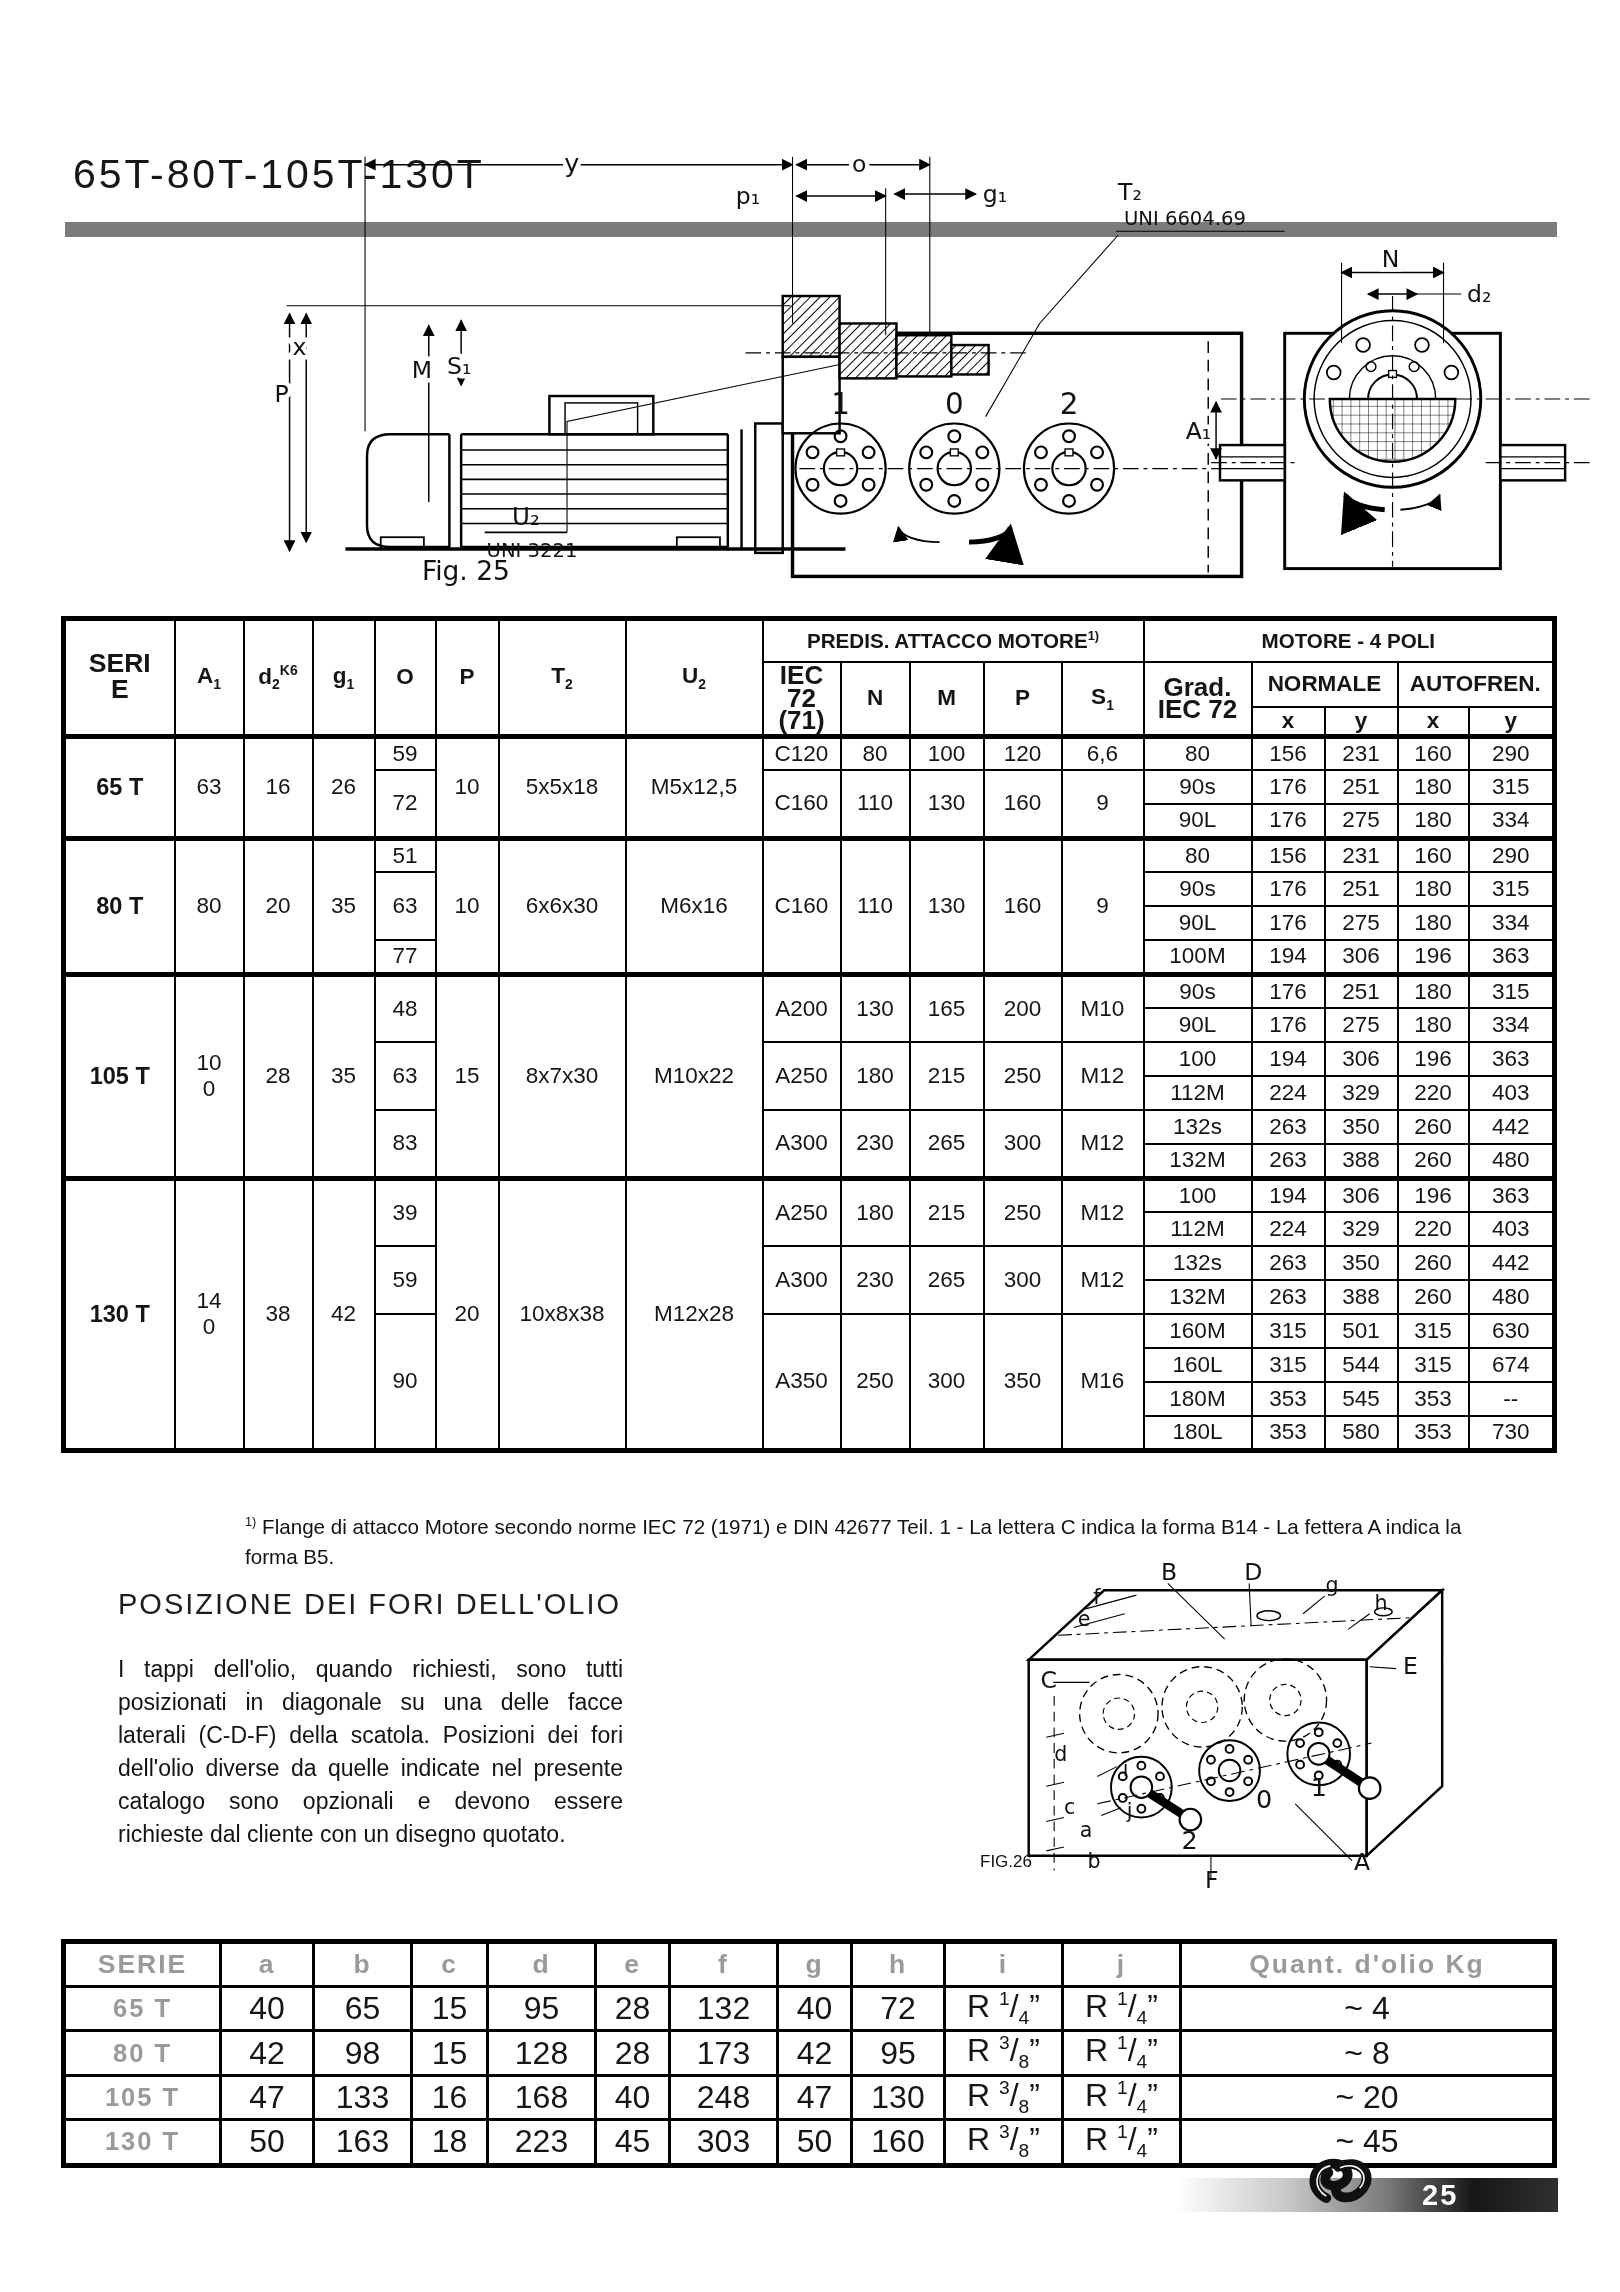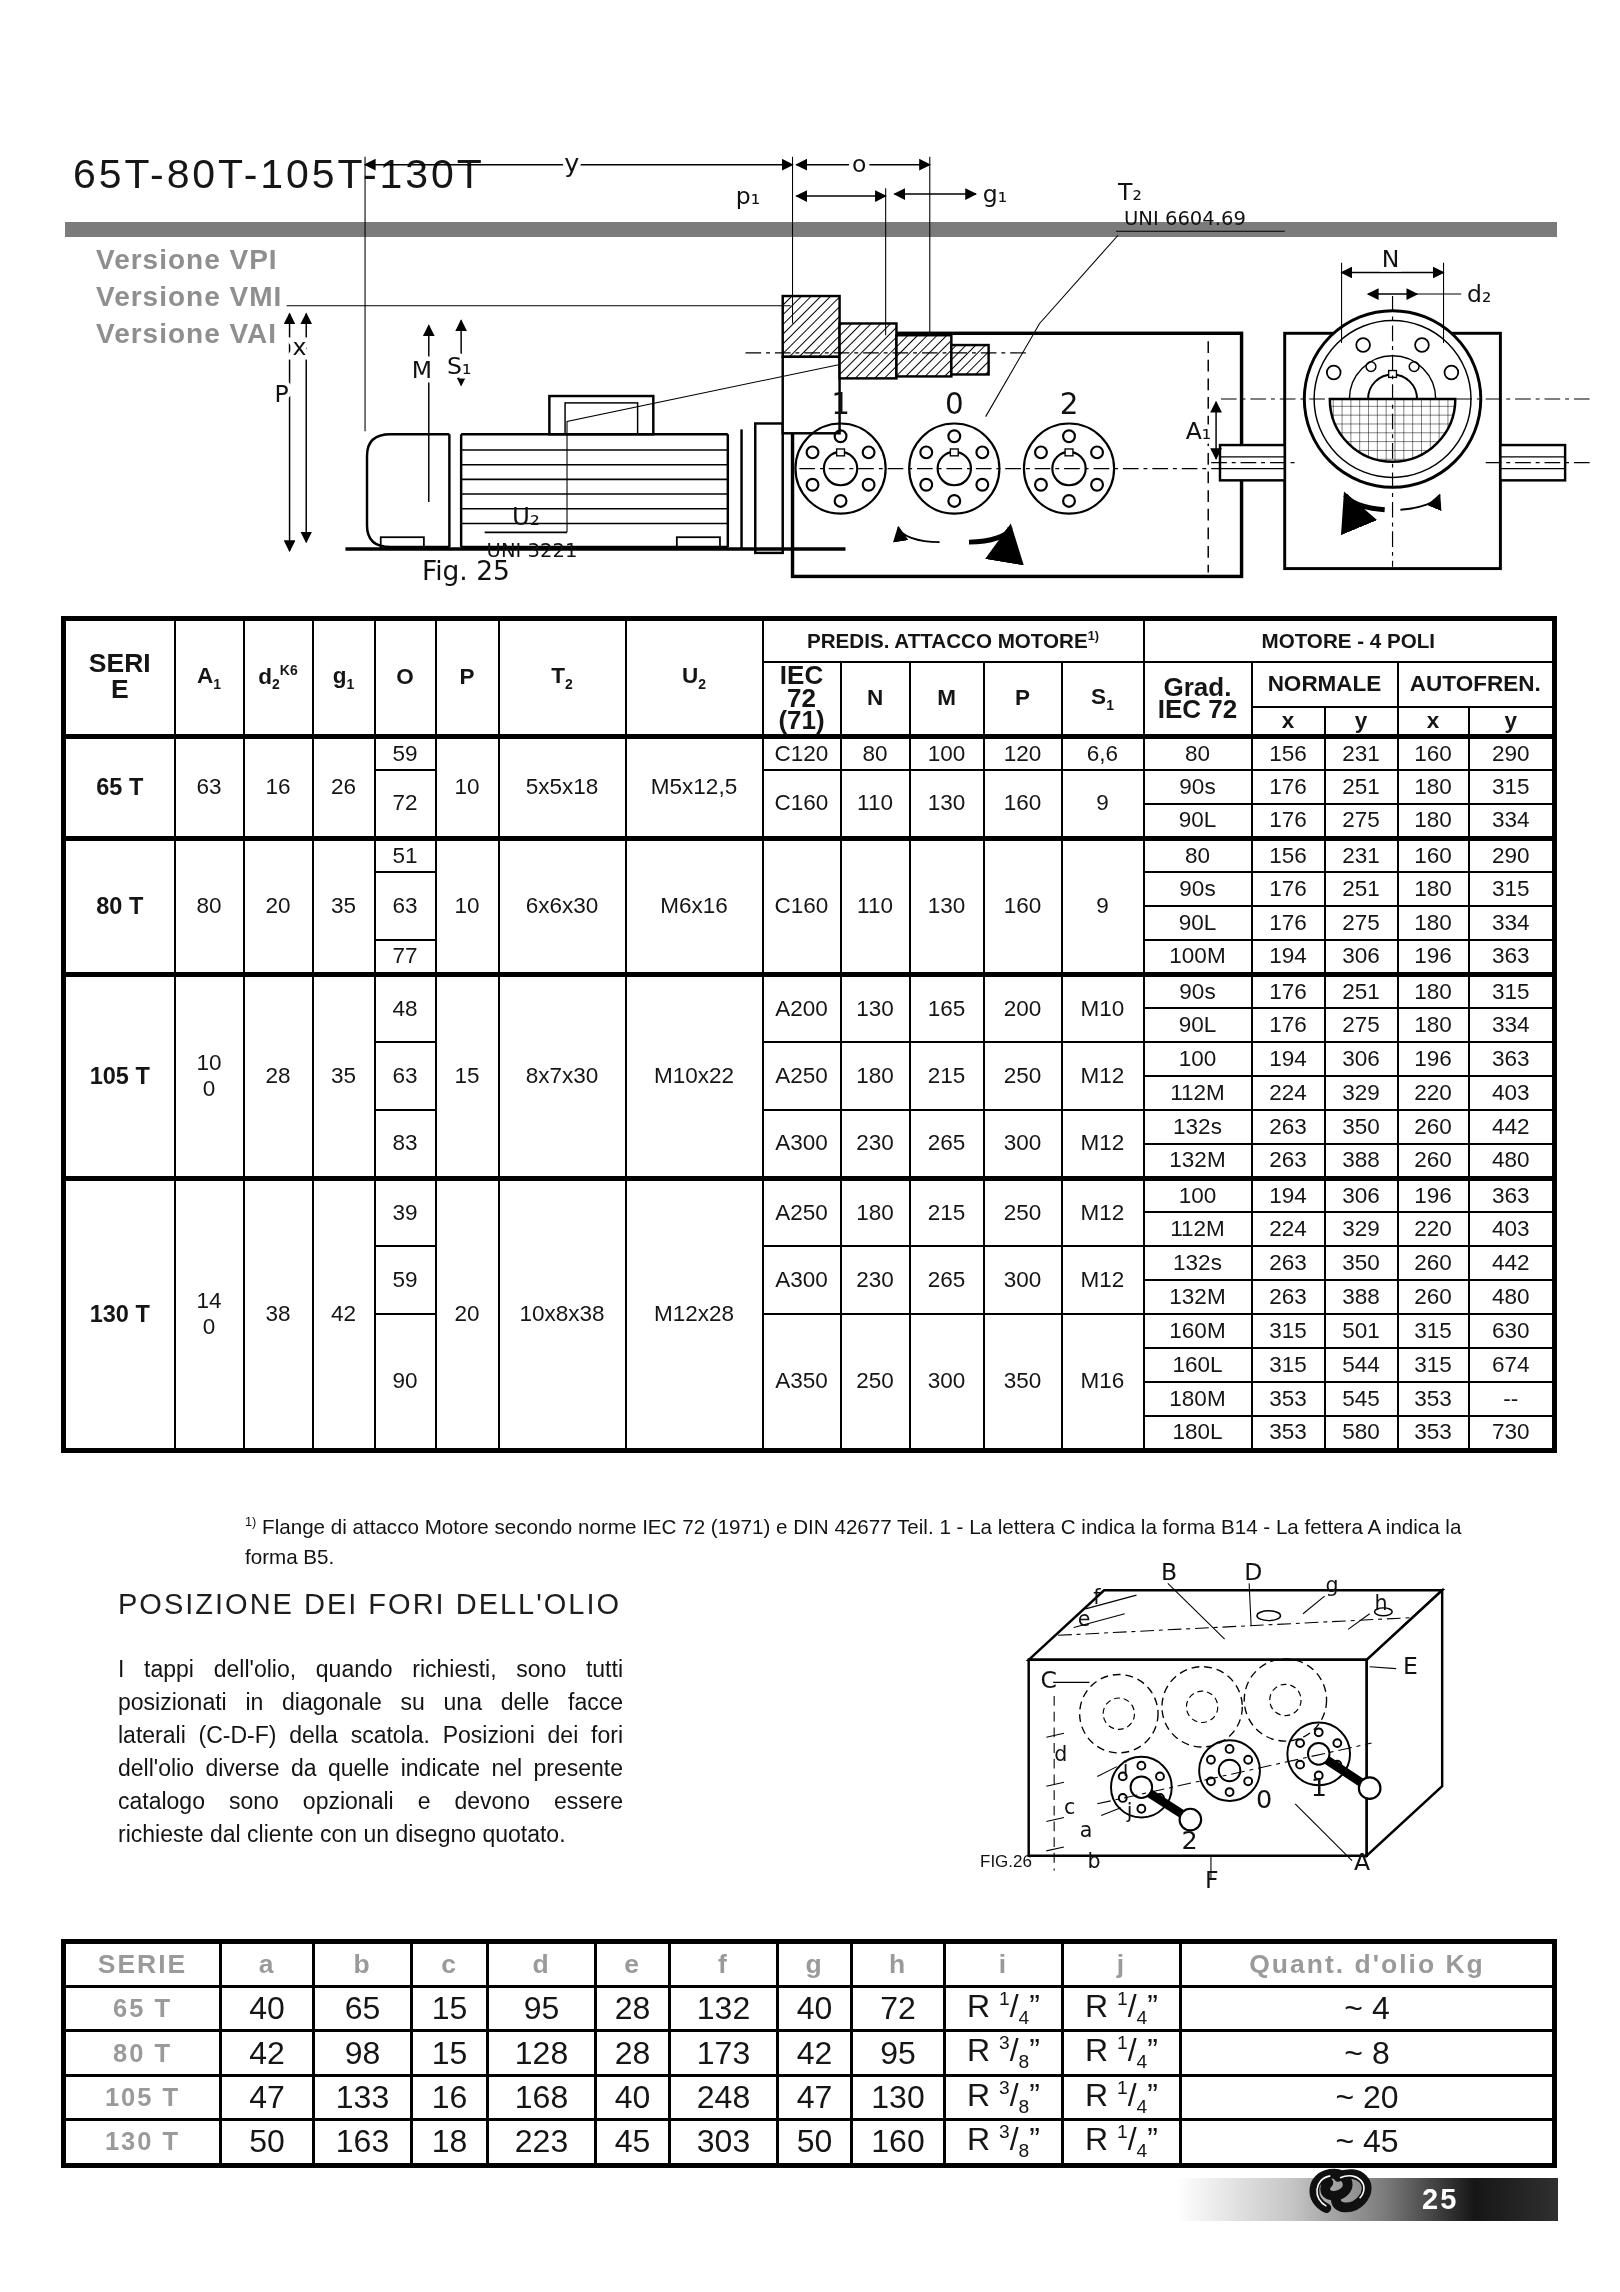--- a/index.html
+++ b/index.html
@@ -49,38 +49,33 @@
   #bottom-table th,#bottom-table td{border:3.9px solid #000;text-align:center;vertical-align:middle;
                 padding:0;overflow:hidden;}
   #bottom-table thead tr{height:45px;}
   #bottom-table tbody tr{height:36px;}
   #bottom-table thead th{color:#9a9a9a;font-size:26.5px;font-weight:bold;letter-spacing:2px;}
   #bottom-table tbody td{font-size:32px;color:#151515;}
   #bottom-table td.serie-g{color:#9a9a9a;font-weight:bold;font-size:25.5px;letter-spacing:2px;}
   #bottom-table sup,#bottom-table sub{font-size:60%;}
 
   
-  .page-bar{position:absolute;left:1176px;top:2178px;width:382px;height:43px;
+  .page-bar{position:absolute;left:1176px;top:2178px;width:382px;height:34px;
             background:linear-gradient(90deg,#ffffff 0%,#c6c6c6 30%,#7a7a7a 55%,#161616 78%,#303030 100%);
-            display:flex;align-items:center;}
+            display:flex;align-items:flex-end;}
   .logo{margin-left:125px;margin-top:-15.7px;}
   .page-number{color:#fff;font-size:29px;font-weight:bold;margin-left:37px;letter-spacing:2px;}
 </style>
 </head>
 <body>
 
 <div class="page">
 
   <div class="title-left">65T-80T-105T-130T</div>
   <div class="gray-bar"></div>
-  <div class="versions">
-    <div class="version-item">Versione VPI</div>
-    <div class="version-item">Versione VMI</div>
-    <div class="version-item">Versione VAI</div>
-  </div>
 
   <svg class="fig25-svg" width="1358" height="451" viewBox="270 150 1385 460">
     <defs>
       <marker id="ar" viewBox="0 0 10 10" refX="9" refY="5" markerWidth="8" markerHeight="8" orient="auto-start-reverse">
         <path d="M0 0L10 5L0 10z" fill="#000"></path>
       </marker>
       <pattern id="hatch" patternUnits="userSpaceOnUse" width="7" height="7" patternTransform="rotate(45)">
         <rect width="7" height="7" fill="#fff"></rect>
           <line x1="0" y1="0" x2="0" y2="7" stroke="#000" stroke-width="2"></line>
       </pattern>

